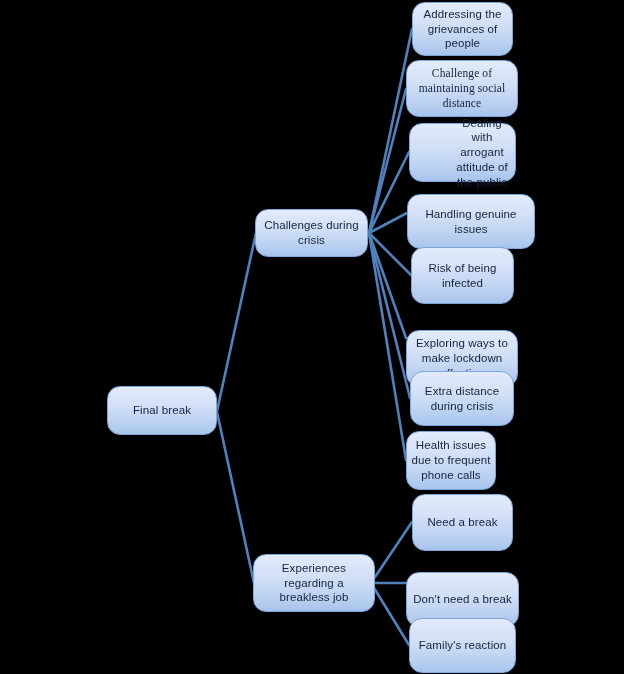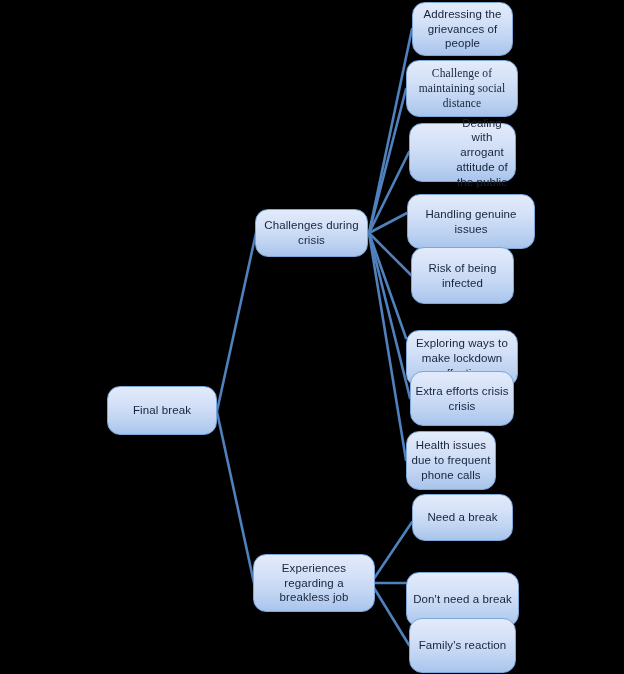--- a/index.html
+++ b/index.html
@@ -84,29 +84,29 @@
       <div class="node" style="left: 407px; top: 186px; width: 128px; height: 55px; margin-top: 8px;">
         <span>Handling genuine issues</span>
       </div>
       <div class="node" style="left: 411px; top: 247px; width: 103px; height: 57px;">
         <span>Risk of being infected</span>
       </div>
       <div class="node" style="left: 406px; top: 310px; width: 112px; height: 57px; margin-top: 20px;">
         <span>Exploring ways to make lockdown effective</span>
       </div>
       <div class="node" style="left: 410px; top: 371px; width: 104px; height: 55px;">
-        <span>Extra efforts crisis crisis</span>
+        <span>Extra distance during crisis</span>
       </div>
       <div class="node" style="left: 406px; top: 431px; width: 90px; height: 59px;">
         <span>Health issues due to frequent phone calls</span>
       </div>
       <div class="node" style="left: 253px; top: 554px; width: 122px; height: 58px;">
         <span>Experiences regarding a breakless job</span>
       </div>
-      <div class="node" style="left: 412px; top: 494px; width: 101px; height: 47px;">
+      <div class="node" style="left: 412px; top: 494px; width: 101px; height: 57px;">
         <span>Need a break</span>
       </div>
       <div class="node" style="left: 406px; top: 572px; width: 113px; height: 55px;">
         <span>Don't need a break</span>
       </div>
       <div class="node" style="left: 409px; top: 618px; width: 107px; height: 55px;">
         <span>Family's reaction</span>
       </div>
     </div>
 </div>

